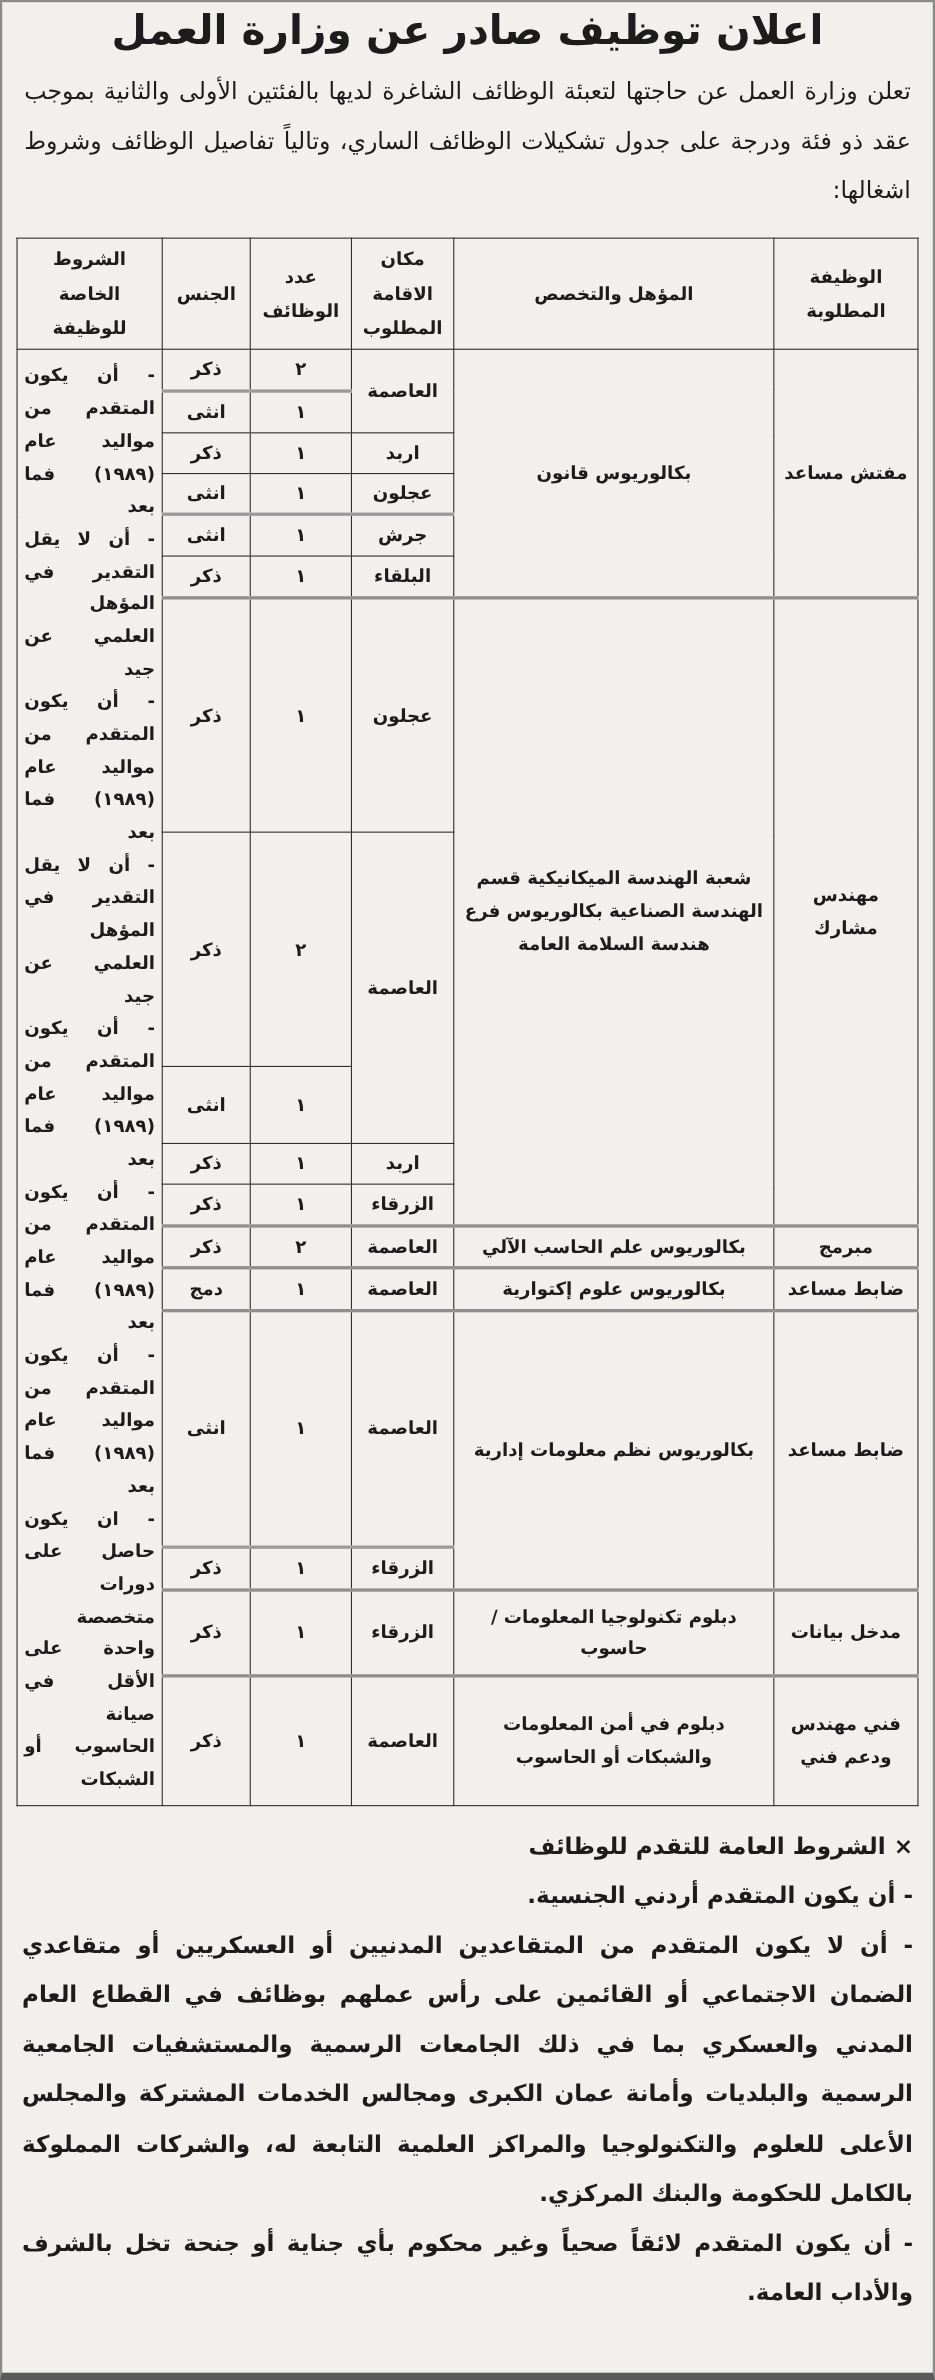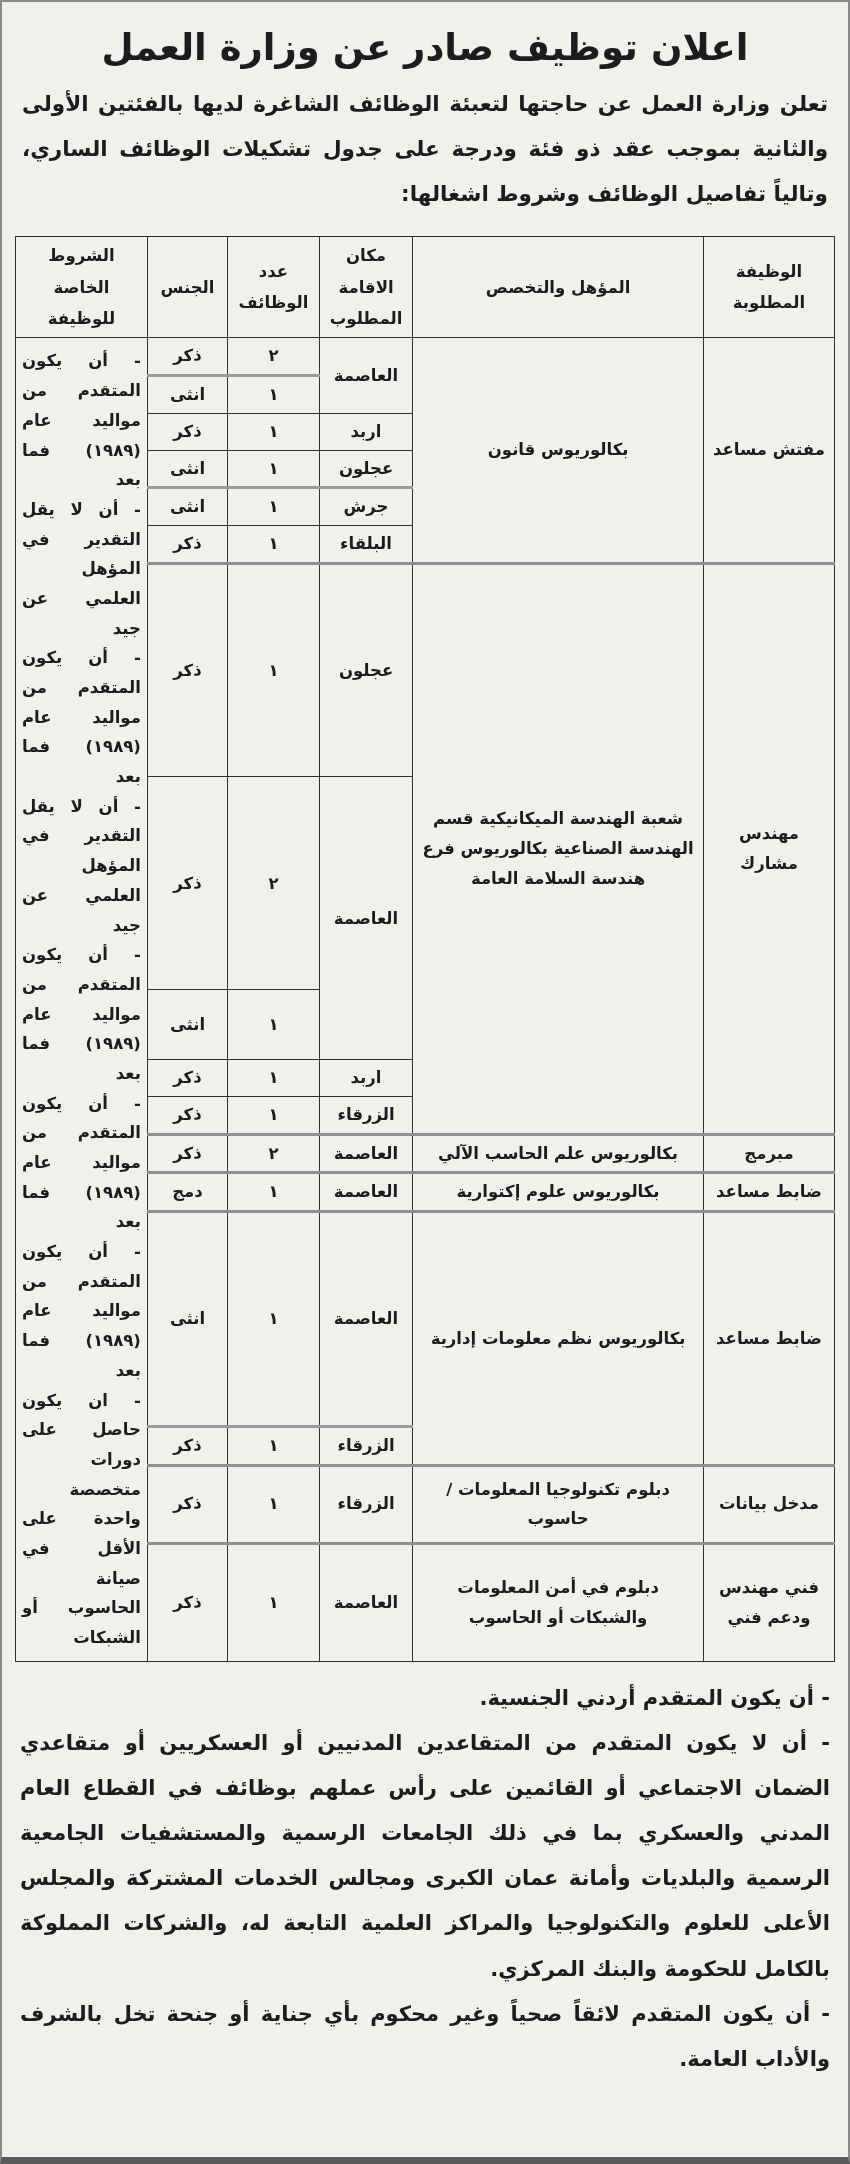--- a/index.html
+++ b/index.html
@@ -14,27 +14,27 @@
     border: 2px solid #8a8a8a;
     border-bottom: 7px solid #5a5a5a;
     overflow: hidden;
     direction: rtl;
   }
 
   .title {
     font-size: 37px;
     font-weight: bold;
     text-align: center;
-    padding: 24px 10px 4px;
+    padding: 4px 10px 4px;
     letter-spacing: 0.5px;
   }
 
   .intro {
     font-size: 21.5px;
-    font-weight: bold;
+    font-weight: normal;
     line-height: 2.1;
     text-align: justify;
     padding: 8px 20px 0;
   }
 
   table.jobs-table {
     width: calc(100% - 26px);
     margin: 20px 13px 0;
     border-collapse: collapse;
     table-layout: fixed;
@@ -216,20 +216,21 @@
           <td>العاصمة</td>
           <td>١</td>
           <td>ذكر</td>
         </tr>
       </tbody>
   </table>
 
   <div class="text-sections">
 
     <section class="conditions-section">
+      <p class="sec-head">× الشروط العامة للتقدم للوظائف</p>
       <div id="general-conditions-list">
           <p class="sec-item">- أن يكون المتقدم أردني الجنسية.</p>
           <p class="sec-item">- أن لا يكون المتقدم من المتقاعدين المدنيين أو العسكريين أو متقاعدي الضمان الاجتماعي أو القائمين على رأس عملهم بوظائف في القطاع العام المدني والعسكري بما في ذلك الجامعات الرسمية والمستشفيات الجامعية الرسمية والبلديات وأمانة عمان الكبرى ومجالس الخدمات المشتركة والمجلس الأعلى للعلوم والتكنولوجيا والمراكز العلمية التابعة له، والشركات المملوكة بالكامل للحكومة والبنك المركزي.</p>
           <p class="sec-item">- أن يكون المتقدم لائقاً صحياً وغير محكوم بأي جناية أو جنحة تخل بالشرف والأداب العامة.</p>
         </div>
     </section>
 
   </div>
 
 </div>

